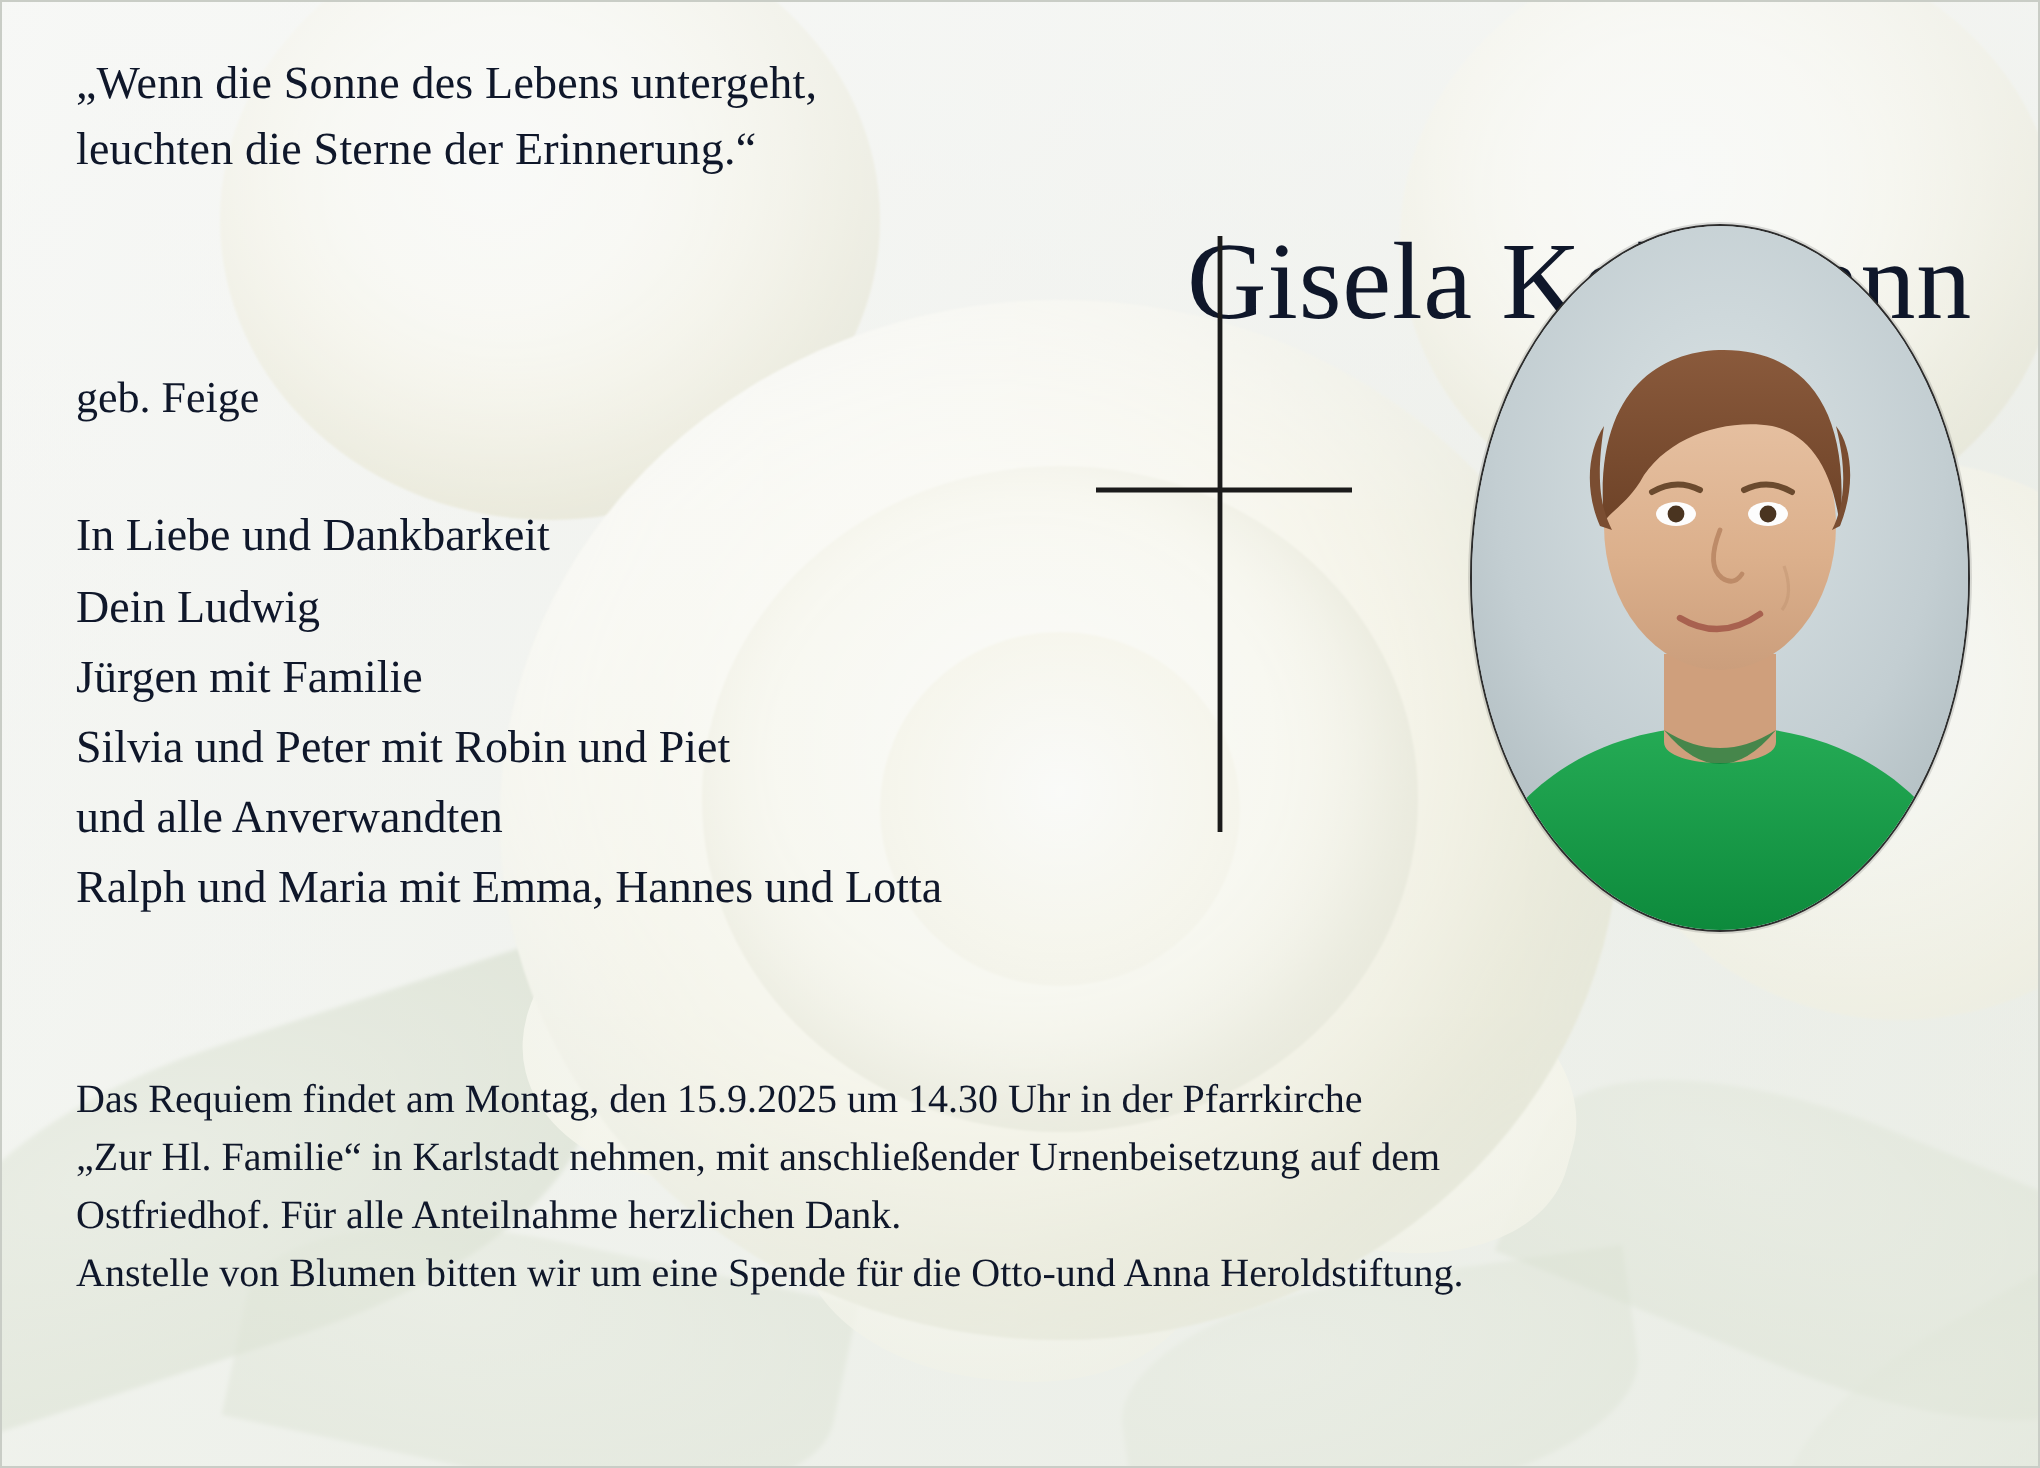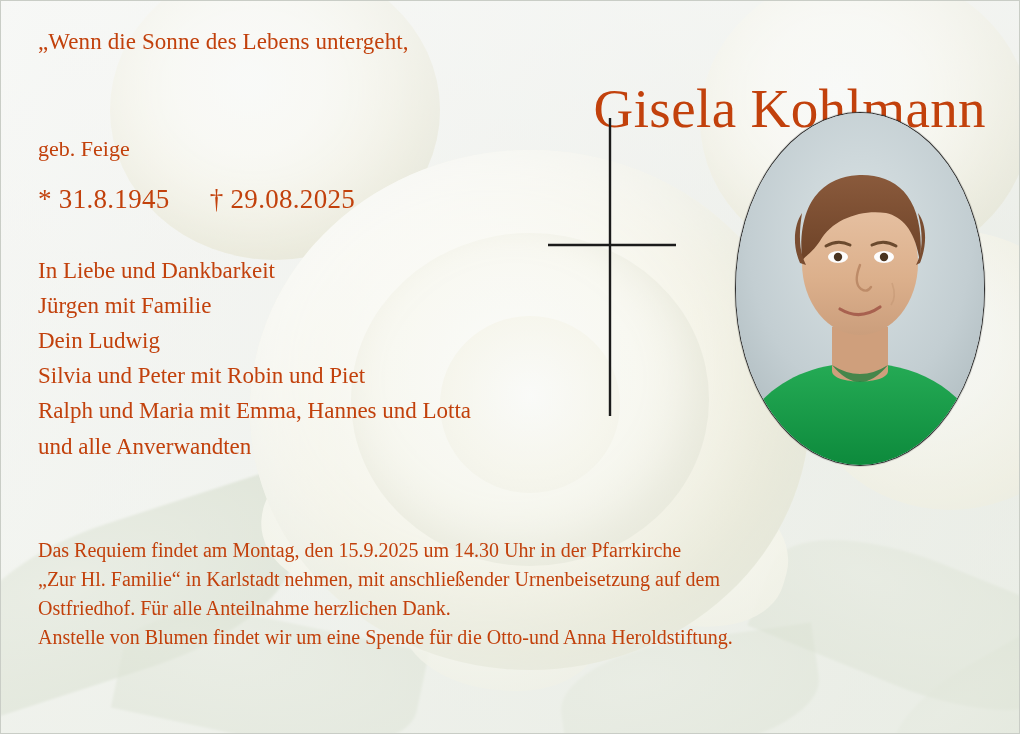--- a/index.html
+++ b/index.html
@@ -7,21 +7,21 @@
     padding: 0;
     background: #ffffff;
   }
   .card {
     position: relative;
     width: 1020px;
     height: 734px;
     overflow: hidden;
     background: #f2f3f1;
     font-family: "Liberation Serif", serif;
-    color: #c2410c;
+    color: #0f172a;
     box-sizing: border-box;
   }
   
   .bg {
     position: absolute;
     inset: 0;
     overflow: hidden;
     z-index: 0;
   }
   .bg-base {
@@ -121,20 +121,21 @@
 
   .name {
     margin-top: 22px;
     font-size: 55px;
     line-height: 1;
     letter-spacing: .4px;
     font-weight: 400;
     text-align: right;
   }
   .maiden {
+    margin-top: 18px;
     font-size: 22px;
   }
   .dates {
     margin-top: 22px;
     font-size: 27px;
     letter-spacing: .3px;
   }
   .dates .gap { display:inline-block; width: 26px; }
 
   .family {
@@ -206,47 +207,43 @@
     <div class="petal p2"></div>
     <div class="petal p3"></div>
     <div class="rose big"></div>
     <div class="veil"></div>
   </div>
 
   <div class="content">
 
     <div class="quote">
       <div>„Wenn die Sonne des Lebens untergeht,</div>
+      <div>leuchten die Sterne der Erinnerung.“</div>
     </div>
 
     <div class="name">Gisela Kohlmann</div>
 
     <div class="maiden">geb. Feige</div>
 
-    <div class="dates">
-      <span>* 31.8.1945</span>
-      <span class="gap"></span>
-      <span>† 29.08.2025</span>
-    </div>
 
     <div class="family">
       <div>In Liebe und Dankbarkeit</div>
+      <div>Dein Ludwig</div>
       <div>Jürgen mit Familie</div>
-      <div>Dein Ludwig</div>
       <div>Silvia und Peter mit Robin und Piet</div>
+      <div>und alle Anverwandten</div>
       <div>Ralph und Maria mit Emma, Hannes und Lotta</div>
-      <div>und alle Anverwandten</div>
     </div>
   </div>
 
   <div class="footer">
     <div>Das Requiem findet am Montag, den 15.9.2025 um 14.30 Uhr in der Pfarrkirche</div>
     <div>„Zur Hl. Familie“ in Karlstadt nehmen, mit anschließender Urnenbeisetzung auf dem</div>
     <div>Ostfriedhof. Für alle Anteilnahme herzlichen Dank.</div>
-    <div>Anstelle von Blumen findet wir um eine Spende für die Otto-und Anna Heroldstiftung.</div>
+    <div>Anstelle von Blumen bitten wir um eine Spende für die Otto-und Anna Heroldstiftung.</div>
   </div>
 
   <div class="cross">
     <svg viewBox="0 0 130 300" xmlns="http://www.w3.org/2000/svg">
       <line x1="62" y1="0" x2="62" y2="298" stroke="#1b1b1b" stroke-width="2.4"></line>
       <line x1="0" y1="127" x2="128" y2="127" stroke="#1b1b1b" stroke-width="2.4"></line>
     </svg>
   </div>
 
   <div class="portrait">

